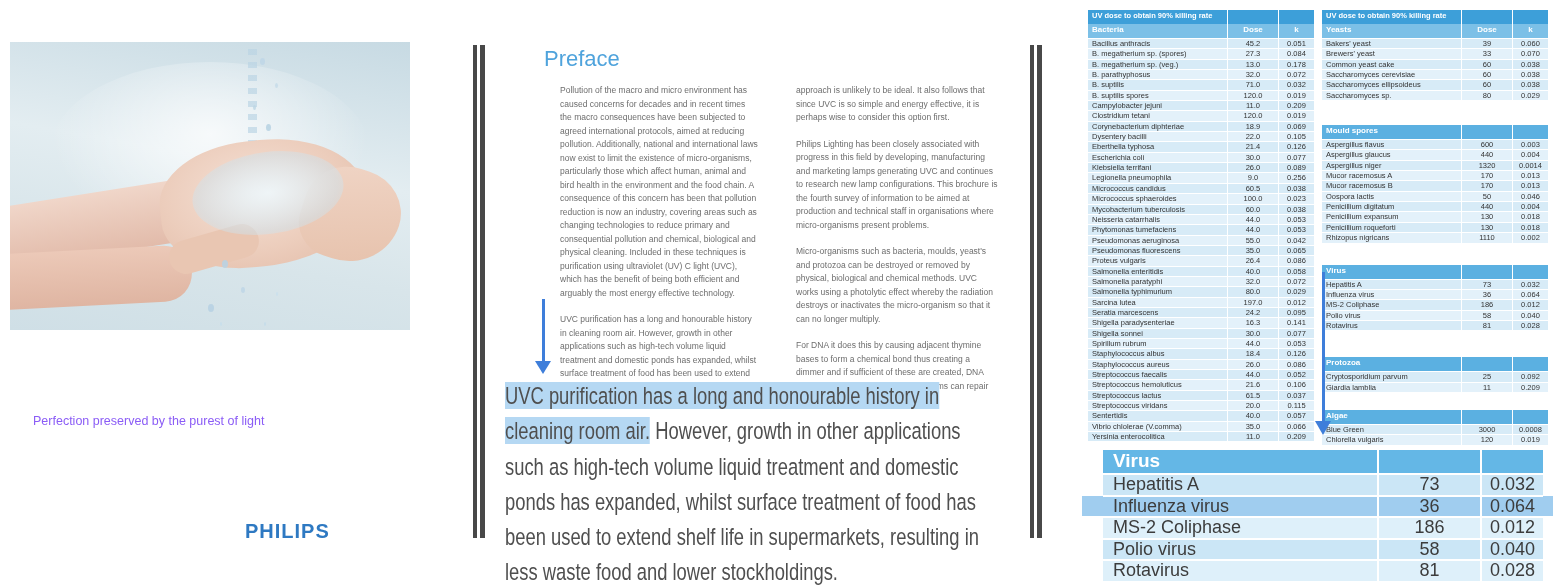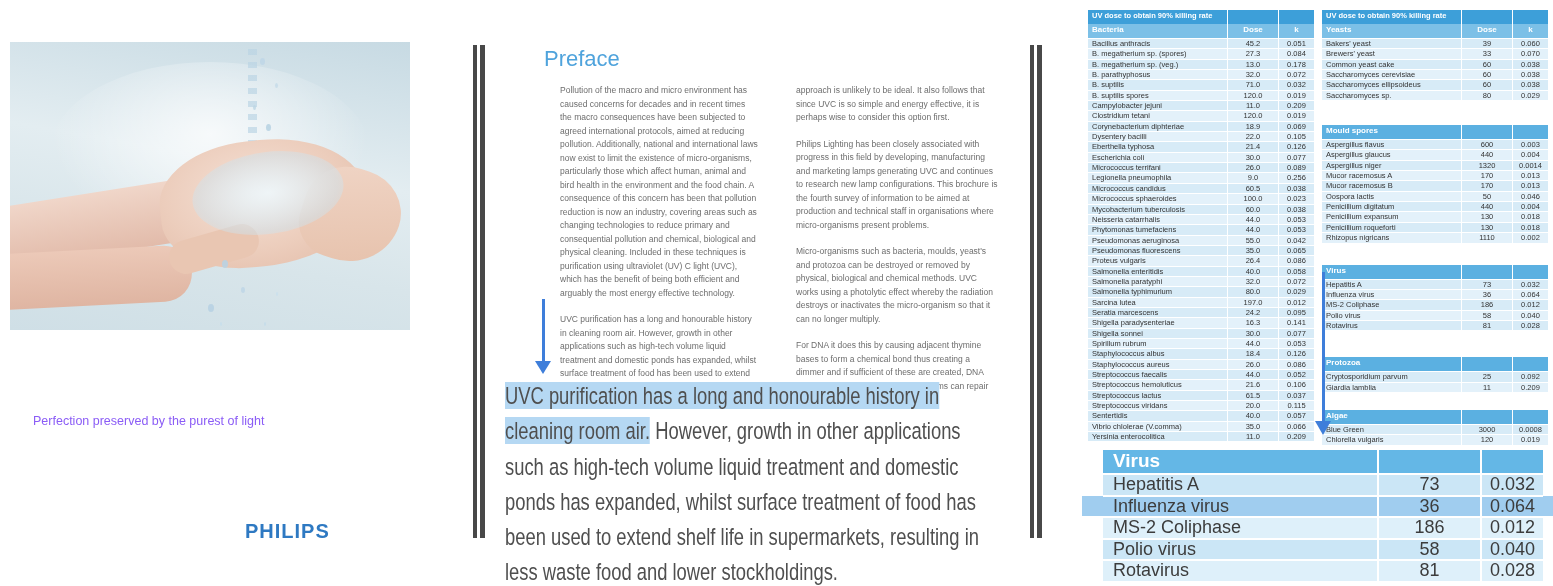--- a/index.html
+++ b/index.html
@@ -233,21 +233,21 @@
         <span class="tcell c0">Eberthella typhosa</span>
         <span class="tcell c1">21.4</span>
         <span class="tcell c2">0.126</span>
       </div>
       <div class="trow">
         <span class="tcell c0">Escherichia coli</span>
         <span class="tcell c1">30.0</span>
         <span class="tcell c2">0.077</span>
       </div>
       <div class="trow">
-        <span class="tcell c0">Micrococcus terrifani</span>
+        <span class="tcell c0">Klebsiella terrifani</span>
         <span class="tcell c1">26.0</span>
         <span class="tcell c2">0.089</span>
       </div>
       <div class="trow">
         <span class="tcell c0">Legionella pneumophila</span>
         <span class="tcell c1">9.0</span>
         <span class="tcell c2">0.256</span>
       </div>
       <div class="trow">
         <span class="tcell c0">Micrococcus candidus</span>

